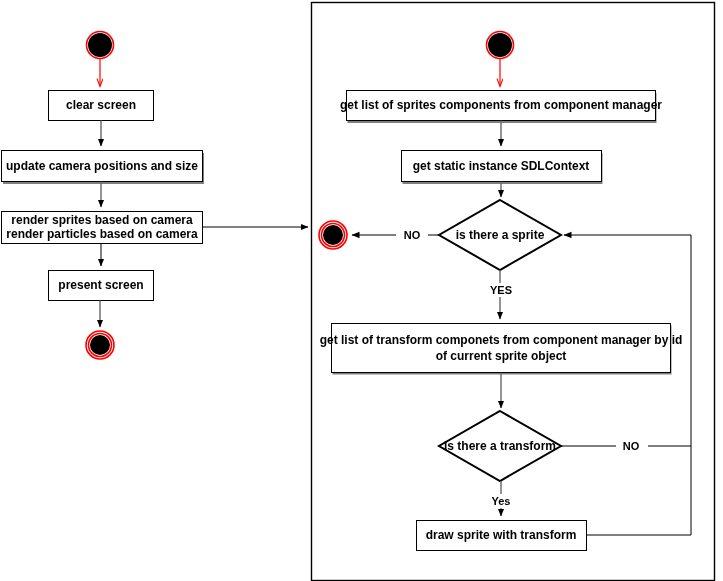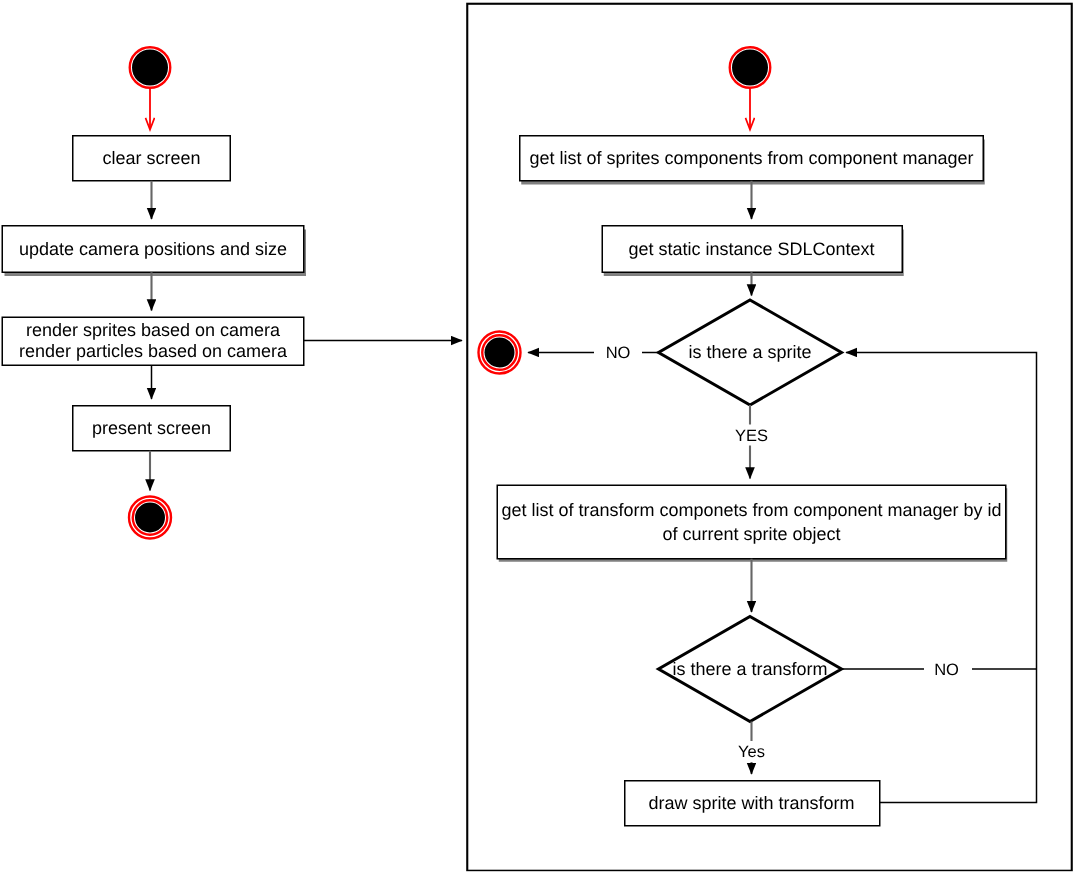--- a/index.html
+++ b/index.html
@@ -10,20 +10,21 @@
   }
   body {
     font-family: "Liberation Sans", sans-serif;
   }
   #diagram-root {
     position: relative;
     width: 723px;
     height: 581px;
     background: #ffffff;
     overflow: hidden;
+    font-weight: bold;
   }
   svg.diagram-canvas {
     display: block;
     width: 723px;
     height: 581px;
   }
   .node-label {
     font-family: "Liberation Sans", sans-serif;
     font-size: 12px;
     fill: #000000;

